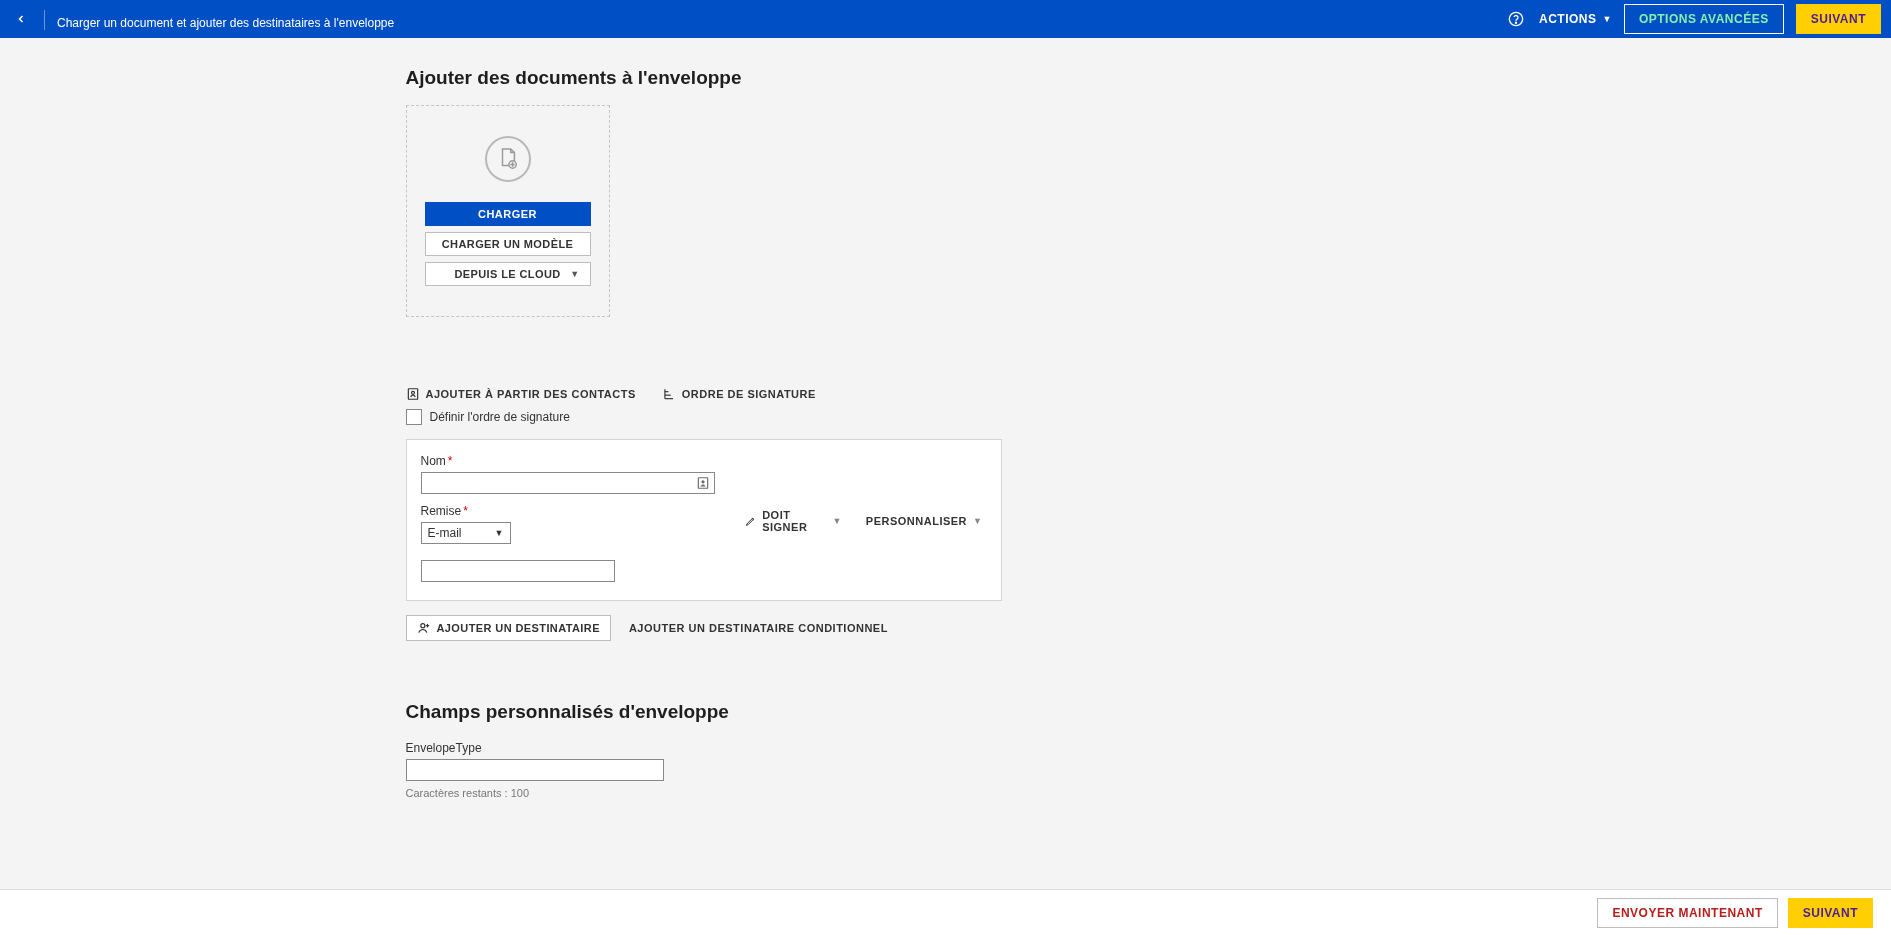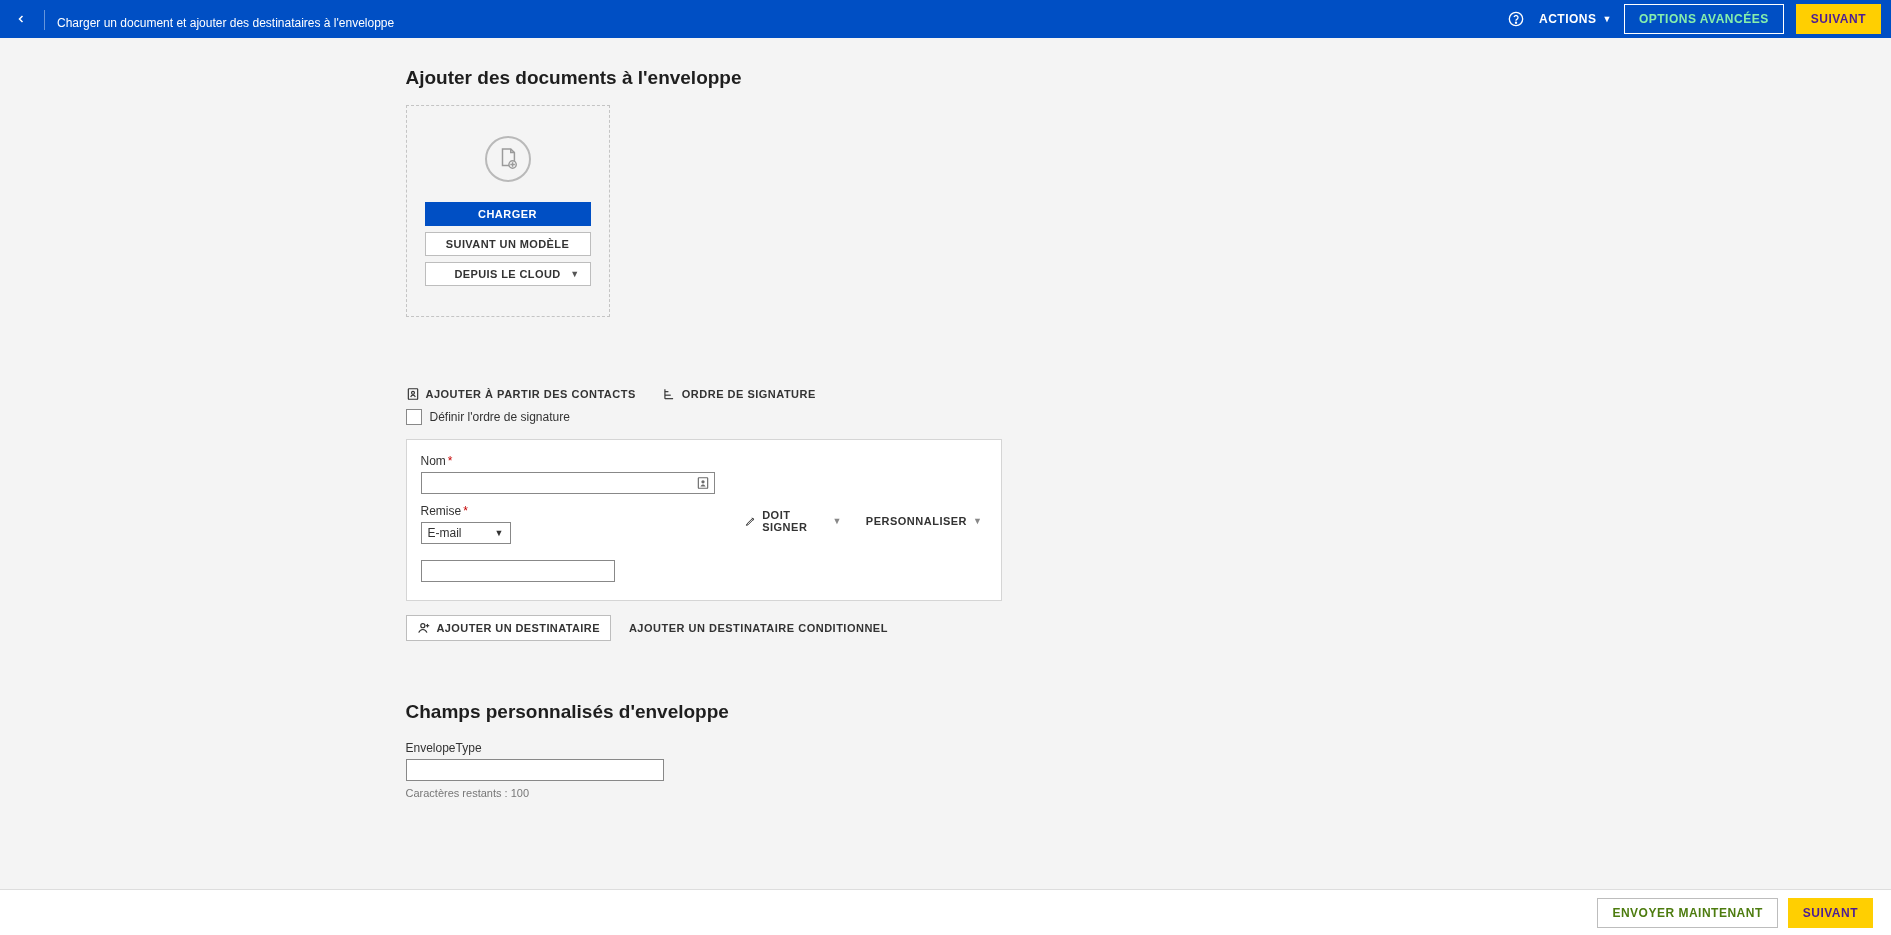--- a/index.html
+++ b/index.html
@@ -179,21 +179,21 @@
   
   .bottombar {
     flex:0 0 auto;
     background:#fff;
     border-top:1px solid #ddd;
     height:46px;
     display:flex; align-items:center; justify-content:flex-end;
     padding:0 18px; gap:10px;
   }
   .btn-outline-dark {
-    background:#fff; border:1px solid #bdbdbd; color:#4d7c0f;
+    background:#fff; border:1px solid #bdbdbd; color:#b91c1c;
     font-size:12px; font-weight:700; letter-spacing:0.5px;
     padding:7px 14px; cursor:pointer;
   }
 </style>
 </head>
 <body>
 
 <div class="topbar">
   <div class="topbar-left">
     <div class="back-btn">
@@ -232,21 +232,21 @@
           <svg width="22" height="24" viewBox="0 0 24 26" fill="none" stroke="#9a9a9a" stroke-width="1.6">
             <path d="M6 2h9l4 4v14H6z"></path>
             <path d="M15 2v4h4"></path>
             <circle cx="17" cy="19" r="4" fill="#f4f4f4"></circle>
             <line x1="17" y1="16.5" x2="17" y2="21.5"></line>
             <line x1="14.5" y1="19" x2="19.5" y2="19"></line>
           </svg>
         </div>
       </div>
       <button class="btn-primary-blue">CHARGER</button>
-      <button class="btn-outline-grey">SUIVANT UN MODÈLE</button>
+      <button class="btn-outline-grey">CHARGER UN MODÈLE</button>
       <button class="btn-outline-grey">
         <span>DEPUIS LE CLOUD</span>
         <span class="caret">▼</span>
       </button>
     </div>
 
     <div class="recip-top-row">
       <div class="recip-links">
         <div class="link-btn">
           <svg width="14" height="14" viewBox="0 0 24 24" fill="none" stroke="#333" stroke-width="2">

